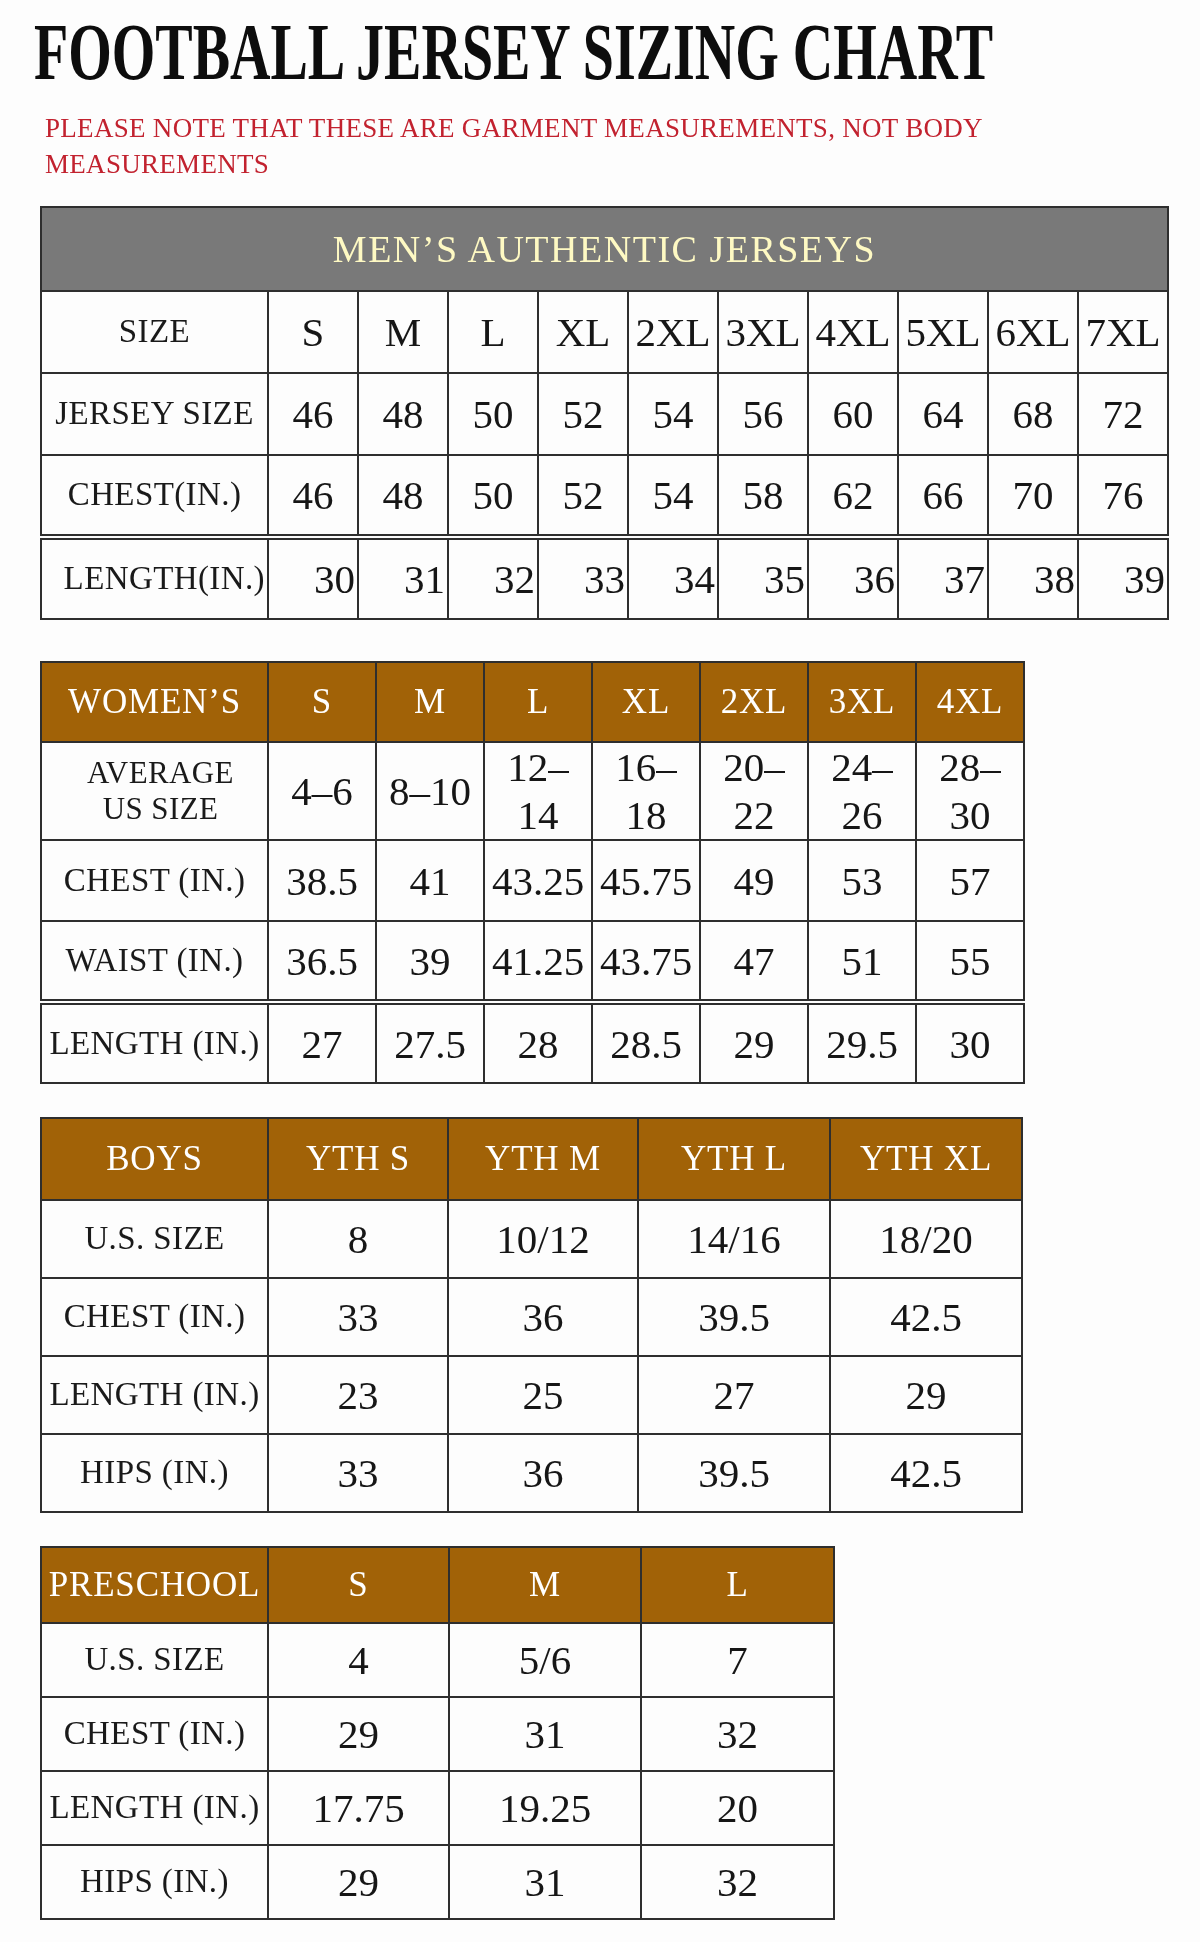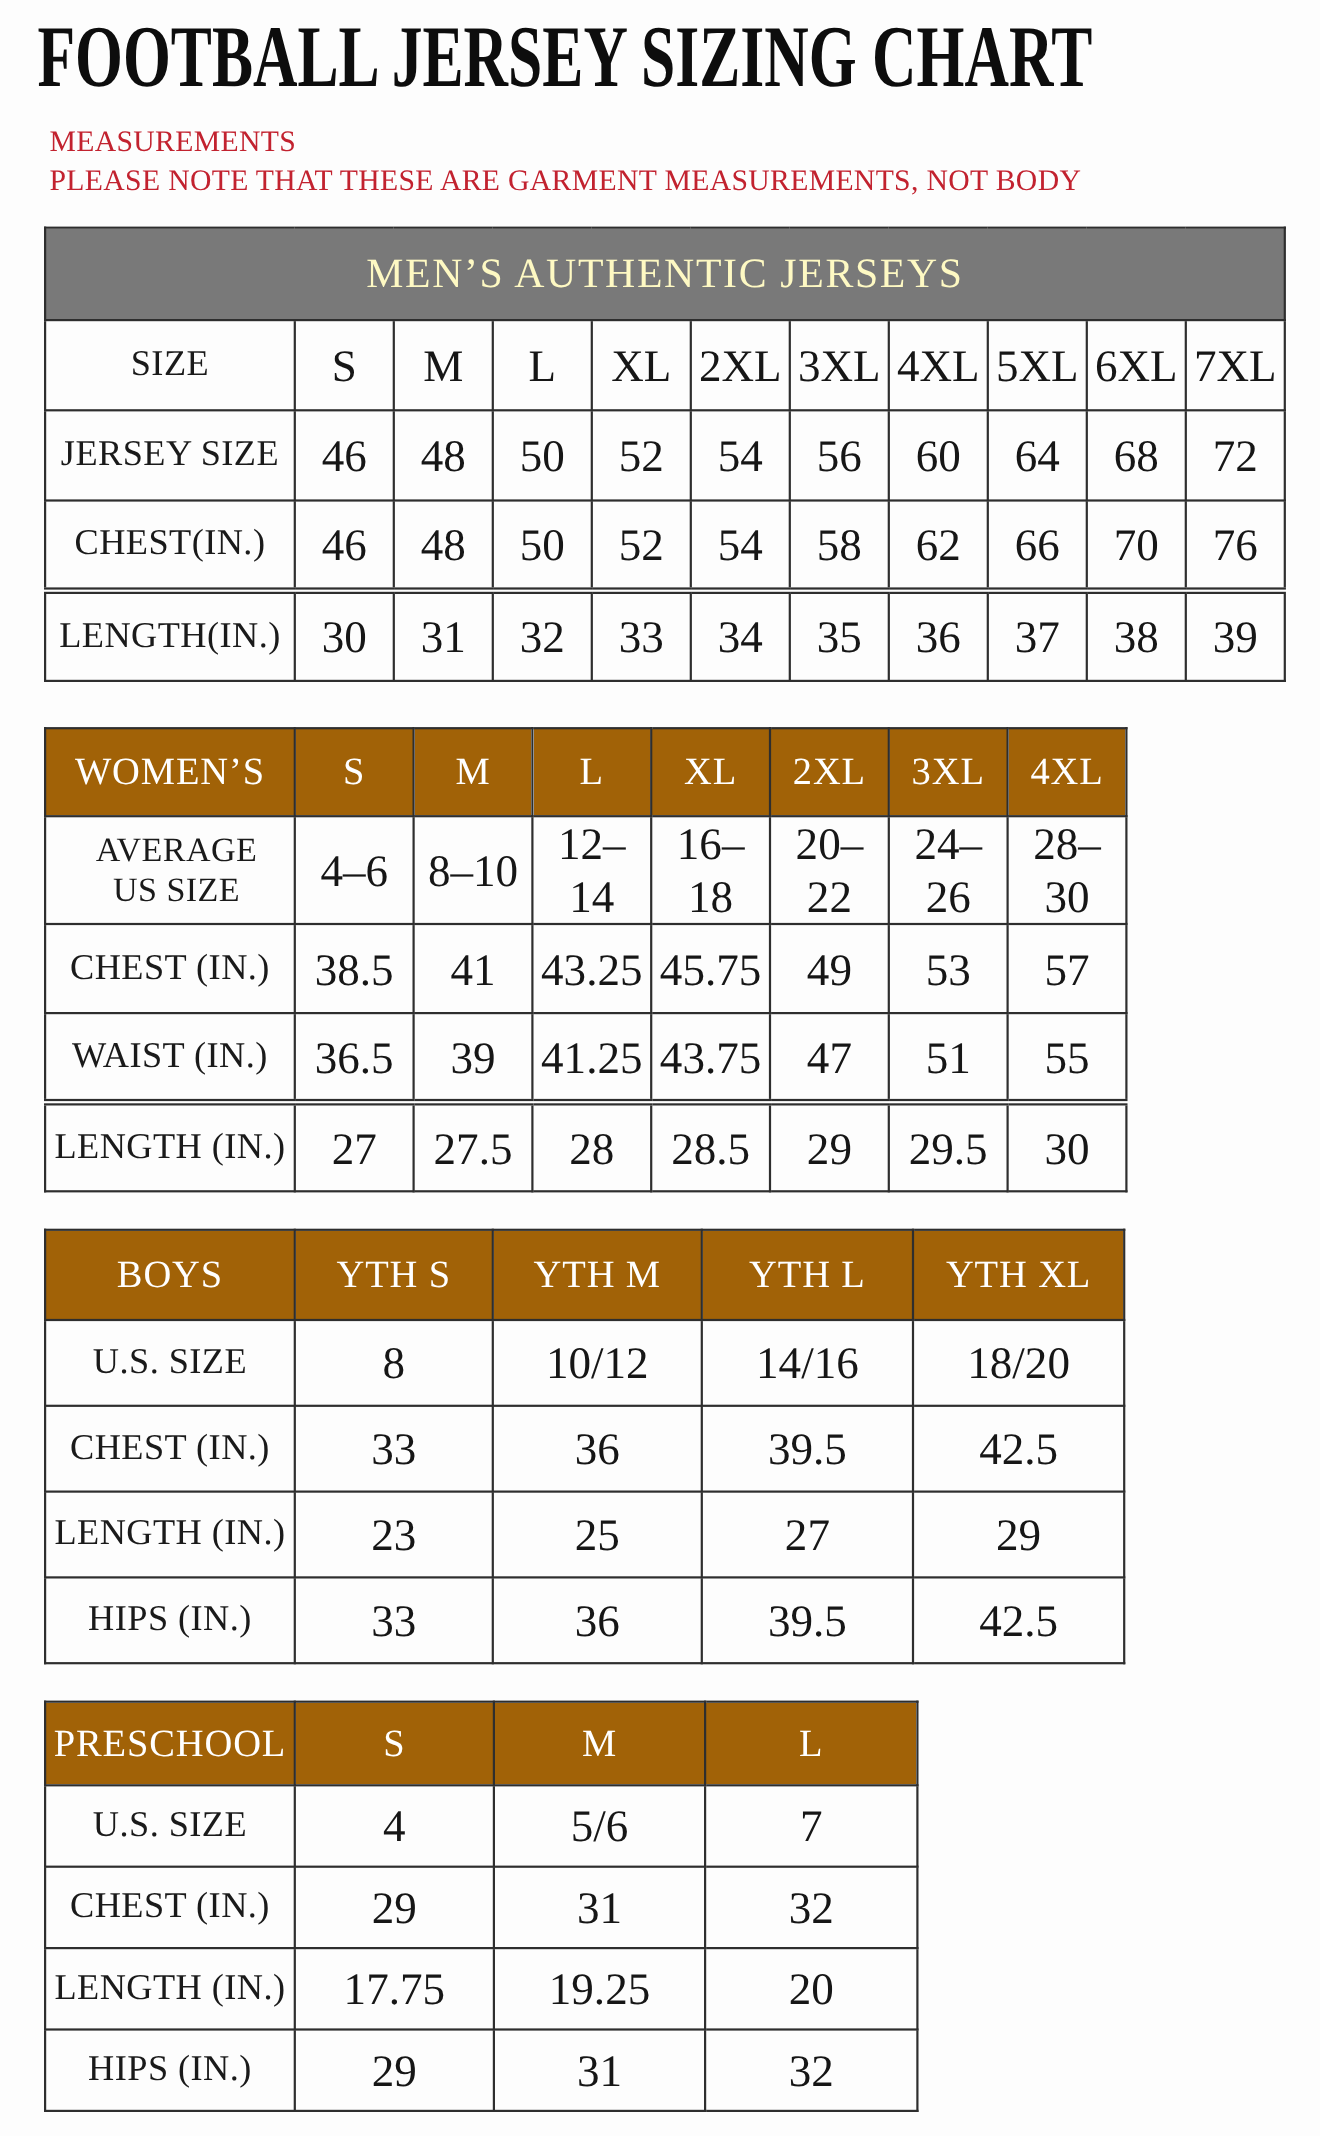--- a/index.html
+++ b/index.html
@@ -67,21 +67,21 @@
     letter-spacing: 0.4px;
     white-space: pre-line;
     line-height: 1.15;
     color: #1a1a1a;
   }
   td.size-value { font-size: 41px; color: #161616; }
 
   #mens  { margin-top: 24px; }
   #mens thead tr { height: 84px; }
   #mens tbody tr { height: 82px; }
-  #mens tbody tr:nth-child(4) td { border-top: 6px double #2e2e2e; }
+  #mens tbody tr:nth-child(4) td { border-top: 6px double #2e2e2e; text-align: right; }
 
   #womens { margin-top: 41px; }
   #womens thead tr { height: 80px; }
   #womens tbody tr { height: 81px; }
   #womens tbody tr:nth-child(1) td.row-label { font-size: 31px; padding-left: 14px; }
   #womens tbody tr:nth-child(4) td { border-top: 6px double #2e2e2e; }
 
   #boys { margin-top: 33px; }
   #boys thead tr { height: 82px; }
   #boys tbody tr { height: 78px; }
@@ -98,22 +98,22 @@
   }
 </style>
 </head>
 <body>
 
 <div class="page">
 
   <div class="title">FOOTBALL JERSEY SIZING CHART</div>
 
   <div class="note">
+    <div>PLEASE NOTE THAT THESE ARE GARMENT MEASUREMENTS, NOT BODY</div>
     <div>MEASUREMENTS</div>
-    <div>PLEASE NOTE THAT THESE ARE GARMENT MEASUREMENTS, NOT BODY</div>
   </div>
 
   <table id="mens" class="size-table">
     <colgroup>
       <col style="width:227px">
       <col style="width:90px">
         <col style="width:90px">
         <col style="width:90px">
       <col style="width:90px">
         <col style="width:90px">

